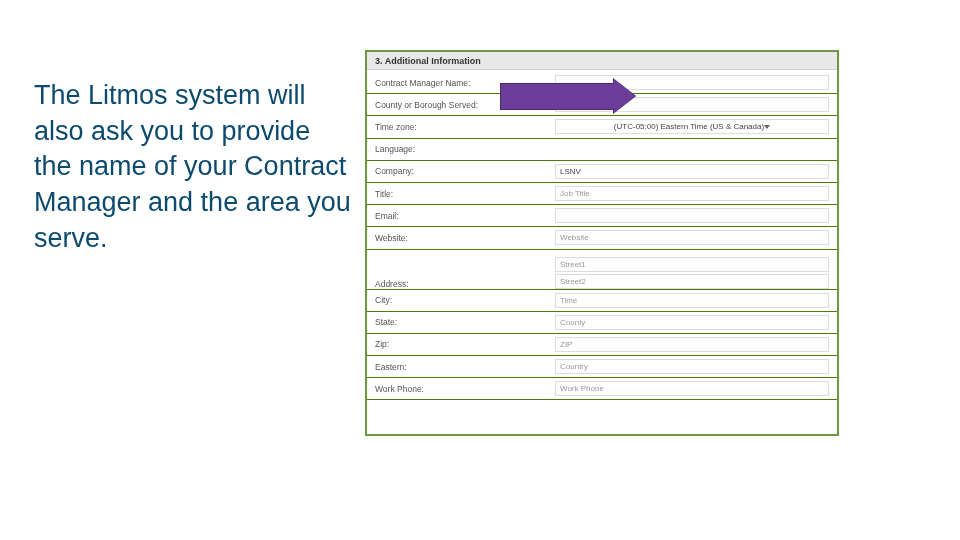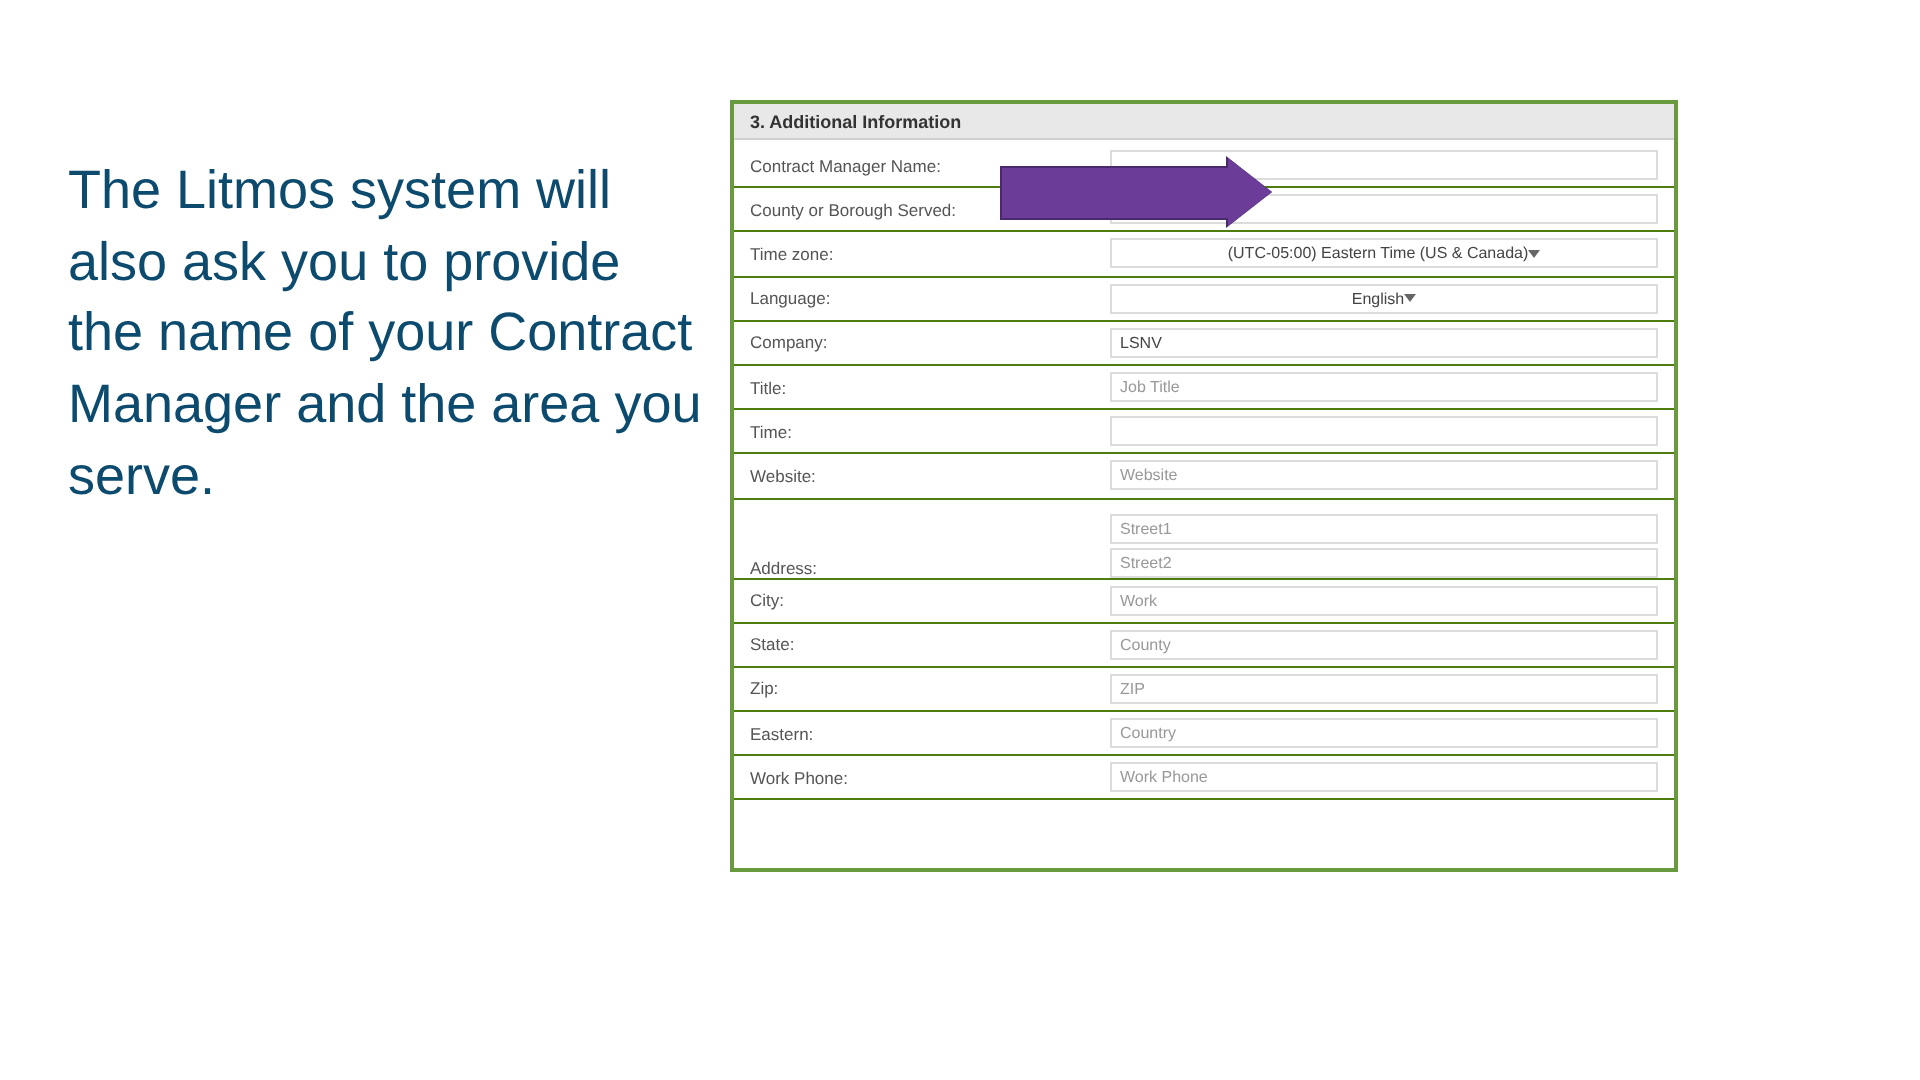--- a/index.html
+++ b/index.html
@@ -170,44 +170,38 @@
         <div class="form-field">
           <div class="select">
             <span>(UTC-05:00) Eastern Time (US &amp; Canada)</span>
             <span class="caret"></span>
           </div>
         </div>
       </div>
 
       <div class="form-row">
         <div class="form-label">Language:</div>
-        <div class="form-field">
-          <div class="select">
-            <span>English</span>
-            <span class="caret"></span>
-          </div>
-        </div>
       </div>
 
       <div class="form-row">
         <div class="form-label">Company:</div>
         <div class="form-field">
             <div class="input filled">LSNV</div>
           </div>
       </div>
 
       <div class="form-row">
         <div class="form-label">Title:</div>
         <div class="form-field">
             <div class="input">Job Title</div>
           </div>
       </div>
 
       <div class="form-row">
-        <div class="form-label">Time:</div>
+        <div class="form-label">Email:</div>
         <div class="form-field">
             <div class="input"></div>
           </div>
       </div>
 
       <div class="form-row">
         <div class="form-label">Website:</div>
         <div class="form-field">
             <div class="input">Website</div>
           </div>
@@ -217,21 +211,21 @@
         <div class="form-label">Address:</div>
         <div class="form-field">
           <div class="input">Street1</div>
           <div class="input">Street2</div>
         </div>
       </div>
 
       <div class="form-row">
         <div class="form-label">City:</div>
         <div class="form-field">
-            <div class="input">Work</div>
+            <div class="input">Time</div>
           </div>
       </div>
 
       <div class="form-row">
         <div class="form-label">State:</div>
         <div class="form-field">
             <div class="input">County</div>
           </div>
       </div>
 

